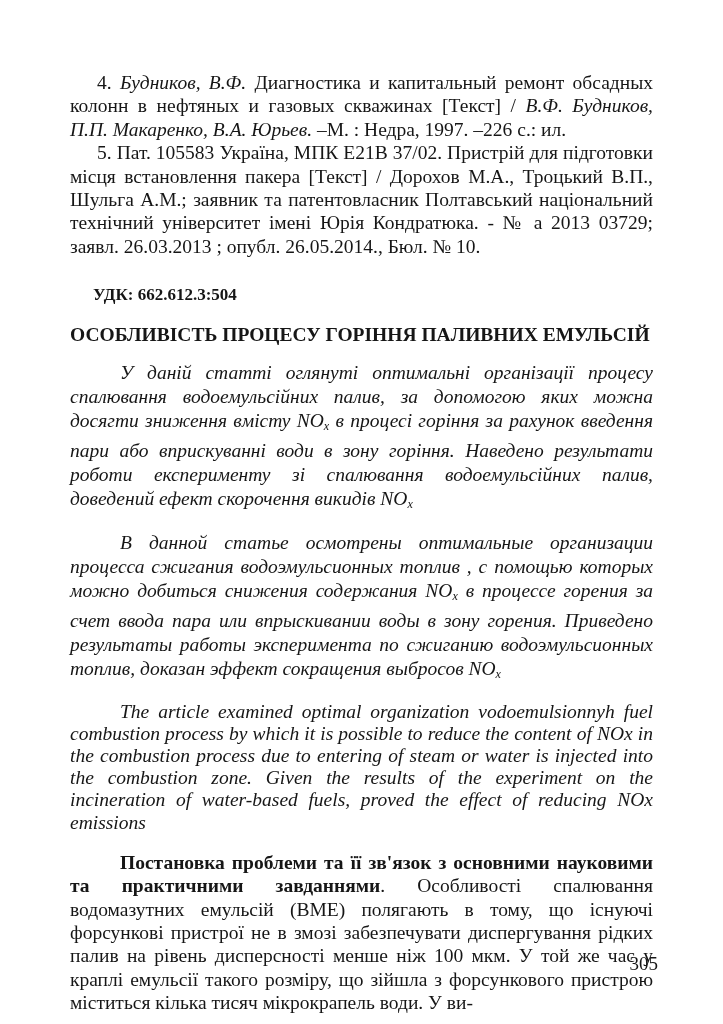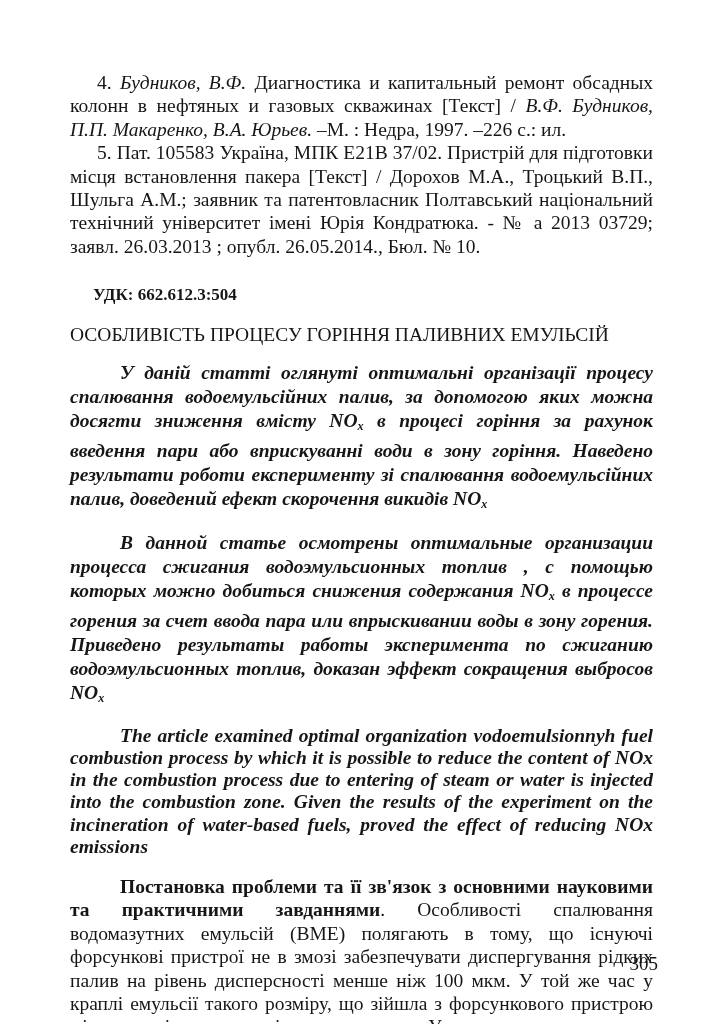--- a/index.html
+++ b/index.html
@@ -39,30 +39,29 @@
     font-weight: bold;
     font-size: 17px !important;
     line-height: 22px !important;
     text-align: right;
   }
   .author {
     line-height: 21.5px !important;
   }
   .title {
     margin-top: 17px !important;
-    font-weight: normal;
+    font-weight: bold;
     text-align: center;
     white-space: nowrap;
   }
   .abstract {
     margin-top: 14px !important;
     font-style: italic;
     text-indent: 50px;
     line-height: 24.2px !important;
-    font-weight: bold;
   }
   .abstract-en {
     line-height: 22.2px !important;
   }
   .body-par {
     margin-top: 17px !important;
     text-indent: 50px;
   }
   .page-number {
     position: absolute;

